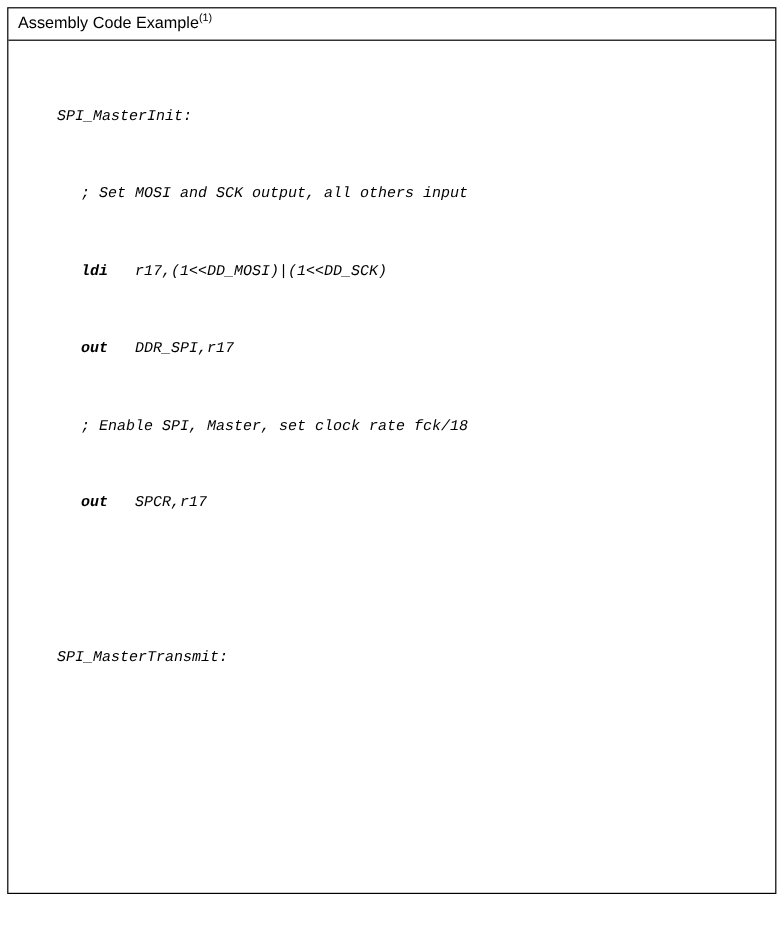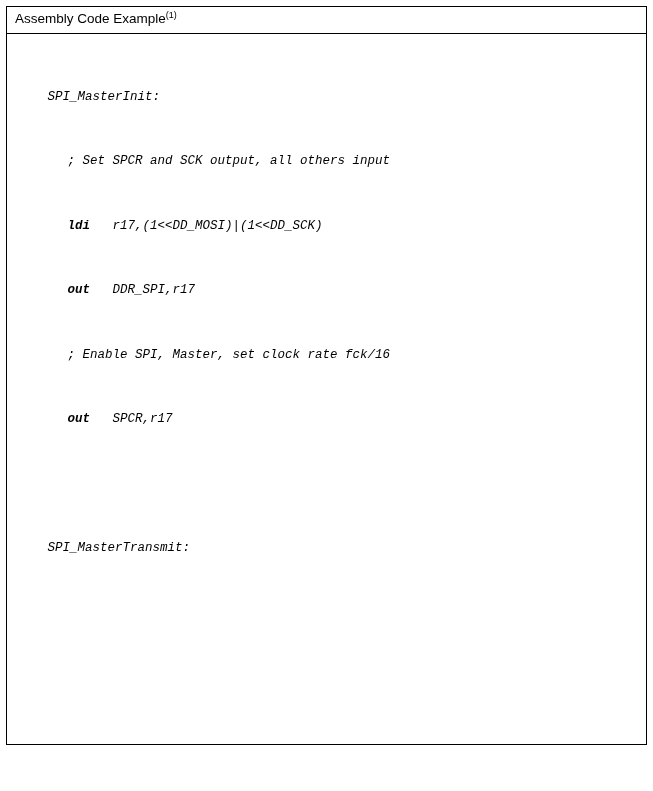--- a/index.html
+++ b/index.html
@@ -70,24 +70,24 @@
 </head>
 <body>
 
 <div class="page">
   <div class="table">
 
     <div class="section-header"><span>Assembly Code Example</span><span class="sup">(1)</span></div>
     <div class="divider"></div>
     <div class="code-block">
       <div class="code-line indent1"><span class="kw"></span><span>SPI_MasterInit:</span></div>
-      <div class="code-line indent2"><span class="kw"></span><span>; Set SPCR and SCK output, all others input</span></div>
+      <div class="code-line indent2"><span class="kw"></span><span>; Set MOSI and SCK output, all others input</span></div>
       <div class="code-line indent2"><span class="kw">ldi</span><span>   r17,(1&lt;&lt;DD_MOSI)|(1&lt;&lt;DD_SCK)</span></div>
       <div class="code-line indent2"><span class="kw">out</span><span>   DDR_SPI,r17</span></div>
-      <div class="code-line indent2"><span class="kw"></span><span>; Enable SPI, Master, set clock rate fck/16</span></div>
+      <div class="code-line indent2"><span class="kw"></span><span>; Enable SPI, Master, set clock rate fck/18</span></div>
       <div class="code-line indent2"><span class="kw">out</span><span>   SPCR,r17</span></div>
       <div class="code-line blank"></div>
       <div class="code-line indent1"><span class="kw"></span><span>SPI_MasterTransmit:</span></div>
       
       
       
       
       
       
     </div>

